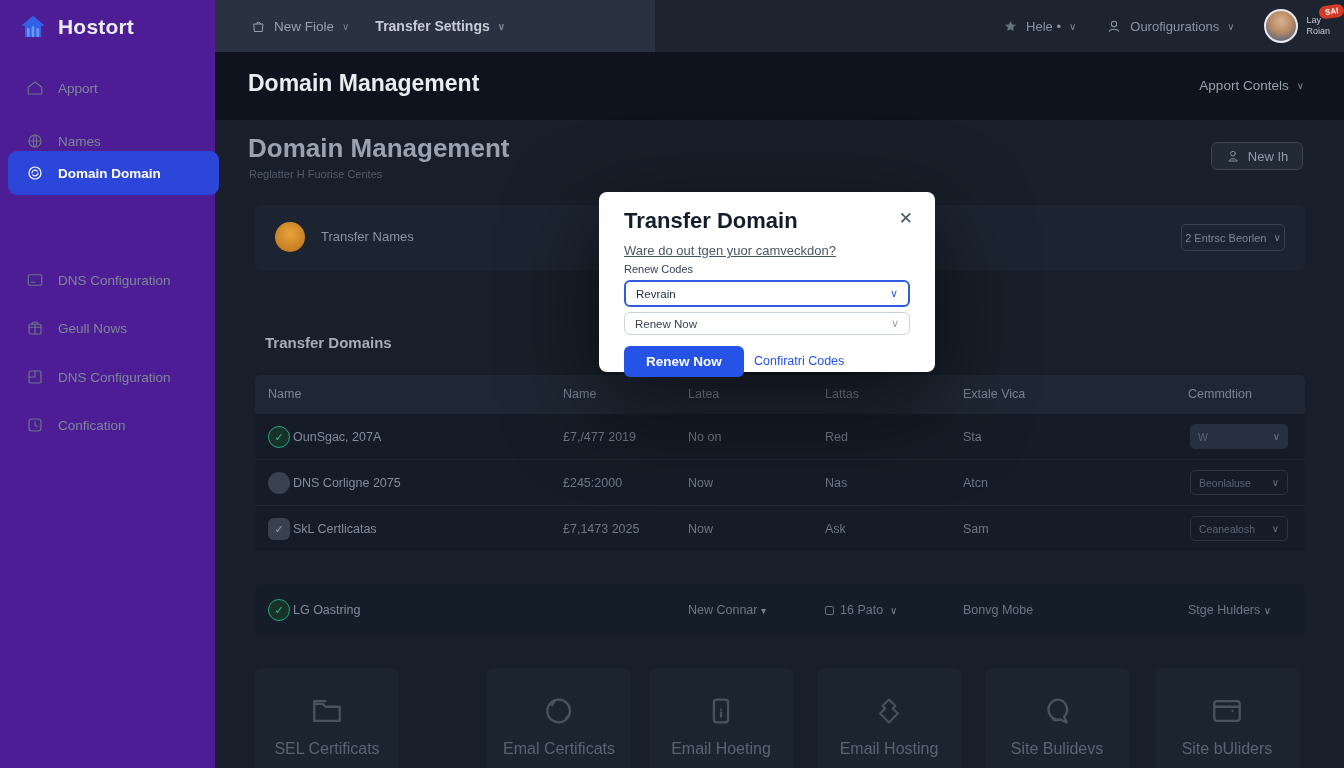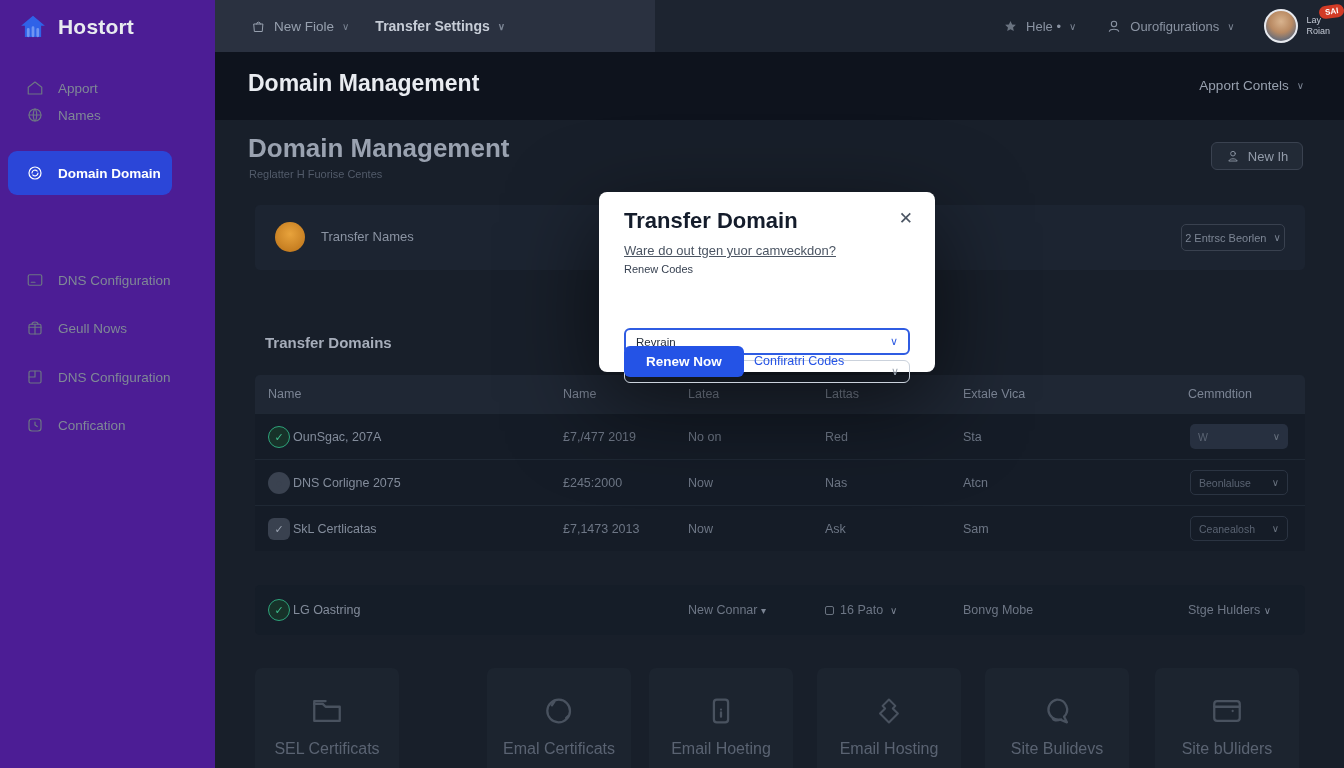--- a/index.html
+++ b/index.html
@@ -6,21 +6,21 @@
   html,body { width:1344px; height:768px; background:#10151d; font-family:"Liberation Sans", sans-serif; }
   .screen { position:relative; width:1344px; height:768px; overflow:hidden; background:#171e28; }
 
   
   .sidebar { position:absolute; left:0; top:0; width:215px; height:768px; background:#4c1d95; z-index:5; }
   .logo { position:absolute; left:18px; top:12px; display:flex; align-items:center; gap:10px; }
   .logo-mark { width:30px; height:30px; }
   .logo-text { color:#e8ebef; font-size:21px; font-weight:bold; letter-spacing:.2px; }
   .side-item { position:absolute; left:0; width:215px; height:34px; display:flex; align-items:center; gap:14px; padding-left:26px; color:#7f8896; font-size:13.5px; cursor:pointer; }
   .side-item .sicon { width:18px; height:18px; color:#6c7584; flex:0 0 18px; }
-  .side-item.active { left:8px; width:164px; height:44px; background:#2b46d8; border-radius:9px; color:#ffffff; font-weight:bold; padding-left:18px; }
+  .side-item.active { left:8px; width:211px; height:44px; background:#2b46d8; border-radius:9px; color:#ffffff; font-weight:bold; padding-left:18px; }
   .side-item.active .sicon { color:#ffffff; }
   svg.stroke { stroke:currentColor; fill:none; stroke-width:1.6; stroke-linecap:round; stroke-linejoin:round; width:100%; height:100%; }
 
   
   .topbar { position:absolute; left:215px; top:0; width:1129px; height:52px; background:#1d2430; z-index:4; }
   .topnav-band { position:absolute; left:0; top:0; width:440px; height:52px; background:#2a3140; }
   .topnav { position:absolute; left:36px; top:0; height:52px; display:flex; align-items:center; gap:26px; }
   .topnav-item { display:flex; align-items:center; gap:8px; color:#97a0ae; font-size:13.5px; cursor:pointer; }
   .topnav-item.strong { color:#c6ccd6; font-weight:bold; font-size:14px; }
   .chev { font-size:10px; color:#7b8493; }
@@ -74,21 +74,21 @@
   .card { position:absolute; top:0; width:144px; height:170px; background:#1c242f; border-radius:7px; cursor:pointer; }
   .card .cicon { position:absolute; left:50%; top:26px; transform:translateX(-50%); width:34px; height:34px; color:#49525f; }
   .card .clabel { position:absolute; left:0; right:0; top:72px; text-align:center; color:#5a6372; font-size:16px; }
 
   
   .modal { position:absolute; left:599px; top:192px; width:336px; height:180px; background:#ffffff; border-radius:8px; box-shadow:0 30px 90px rgba(0,0,0,.6); z-index:20; }
   .modal-title { position:absolute; left:25px; top:16px; color:#141c2b; font-size:22px; font-weight:bold; }
   .modal-close { position:absolute; right:22px; top:18px; color:#4b5563; font-size:17px; cursor:pointer; line-height:1; }
   .modal-sub { position:absolute; left:25px; top:51px; color:#4b5563; font-size:13px;text-decoration:underline; }
   .modal-label { position:absolute; left:25px; top:71px; color:#374151; font-size:11px; }
-  .msel { position:absolute; left:25px; right:25px; border-radius:6px; display:flex; align-items:center; padding:0 10px; font-size:11.5px; cursor:pointer;margin-top:48px; }
+  .msel { position:absolute; left:25px; right:25px; border-radius:6px; display:flex; align-items:center; padding:0 10px; font-size:11.5px; cursor:pointer; }
   .msel .rs-label { flex:1; }
   .msel1 { top:88px; height:27px; border:2px solid #2f5ce2; color:#1f2937; }
   .msel1 .chev { color:#2f5ce2; font-size:11px; }
   .msel2 { top:120px; height:23px; border:1px solid #cbd2dc; color:#374151; }
   .msel2 .chev { color:#9aa3af; font-size:11px; }
   .modal-btn { position:absolute; left:25px; top:154px; width:120px; height:31px; background:#2453e6; border:none; border-radius:6px; color:#ffffff; font-size:13.5px; font-weight:bold; cursor:pointer; font-family:"Liberation Sans", sans-serif; }
   .modal-link { position:absolute; left:155px; top:162px; color:#2453e6; font-size:12.5px; cursor:pointer; }
 </style>
 </head>
 <body>
@@ -105,21 +105,21 @@
       </span>
       <span class="logo-text">Hostort</span>
     </div>
 
     <div class="side-item" style="top:71px">
       <span class="sicon"><svg class="stroke" viewBox="0 0 24 24">
             <path d="M3 11 12 4l9 7v9H3z"></path>
           </svg></span>
       <span>Apport</span>
     </div>
-    <div class="side-item" style="top:98px">
+    <div class="side-item" style="top:124px">
       <span class="sicon"><svg class="stroke" viewBox="0 0 24 24">
             <circle cx="12" cy="12" r="8"></circle>
             <path d="M4 12h16M12 4c3 2.5 3 13.5 0 16-3-2.5-3-13.5 0-16z"></path>
           </svg></span>
       <span>Names</span>
     </div>
     <div class="side-item active" style="top:151px">
       <span class="sicon"><svg class="stroke" viewBox="0 0 24 24">
             <circle cx="12" cy="12" r="8"></circle>
             <path d="M8 12a4 4 0 0 1 7-2.5M16 12a4 4 0 0 1-7 2.5"></path>
@@ -261,21 +261,21 @@
         <span class="td col5">Atcn</span>
         <span class="row-select" style="background:transparent;border:1px solid #2b3442">
           <span class="rs-label">Beonlaluse</span>
           <span class="chev">∨</span>
         </span>
       </div>
 
       <div class="trow">
         <span class="row-icon square">✓</span>
         <span class="td name col1t">SkL Certlicatas</span>
-        <span class="td col2">£7,1473 2013</span>
+        <span class="td col2">£7,1473 2025</span>
         <span class="td col3">Now</span>
         <span class="td col4">Ask</span>
         <span class="td col5">Sam</span>
         <span class="row-select" style="background:transparent;border:1px solid #2b3442">
           <span class="rs-label">Ceanealosh</span>
           <span class="chev">∨</span>
         </span>
       </div>
     </div>
 

